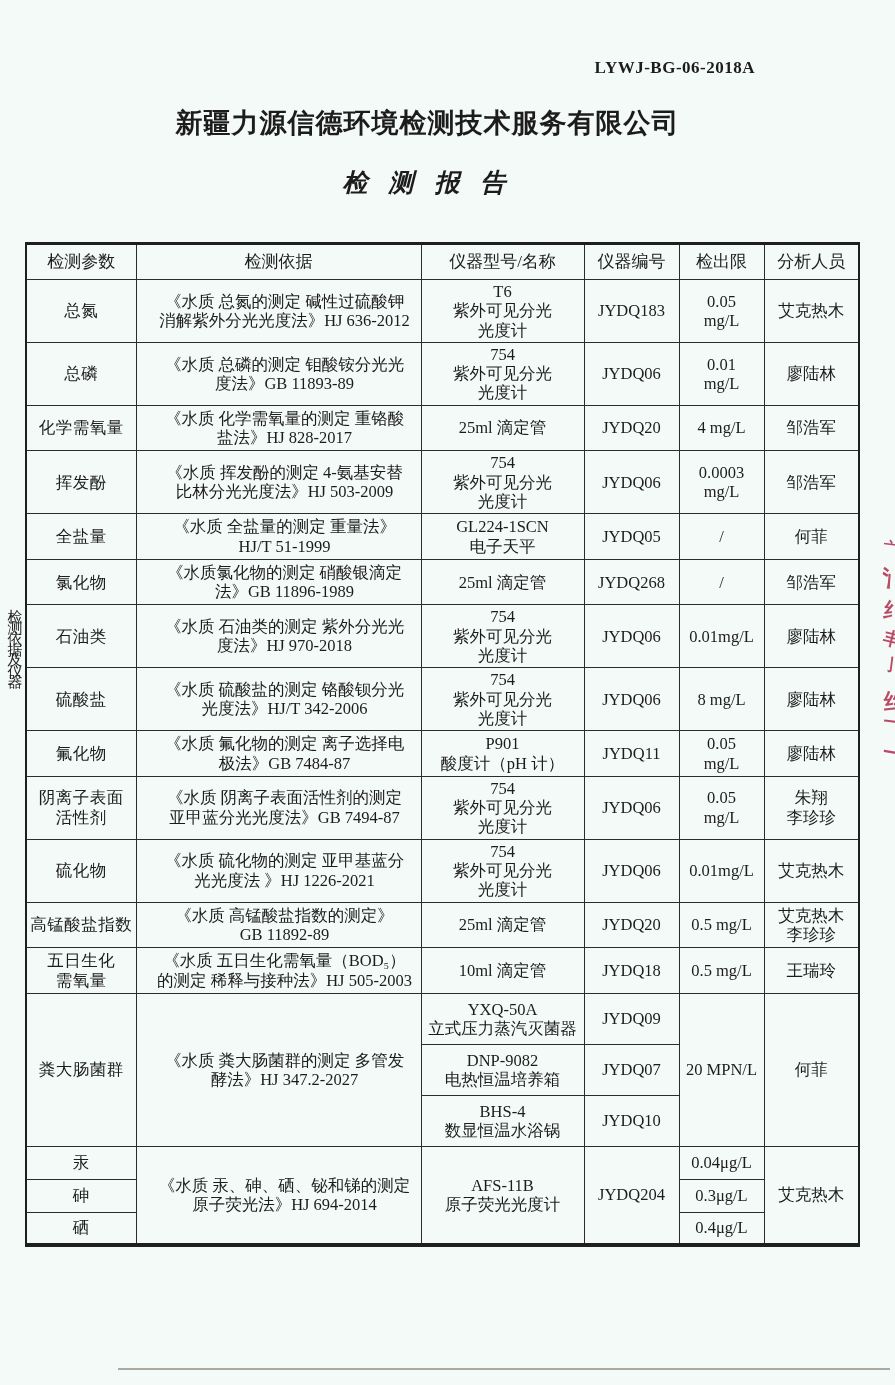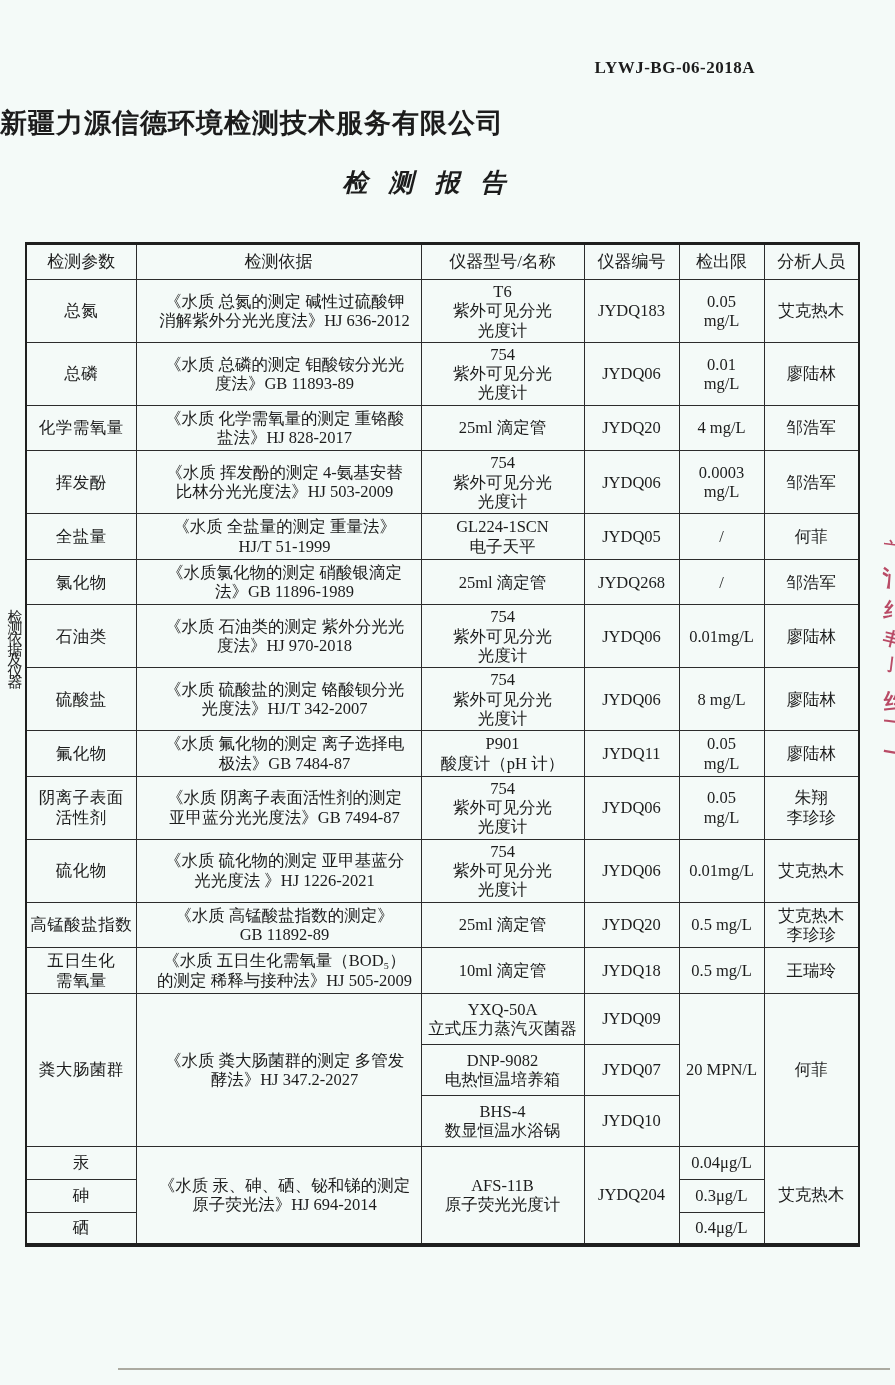--- a/index.html
+++ b/index.html
@@ -10,21 +10,21 @@
   }
   .page {
     position:relative; width:895px; height:1385px;
     background:#f4faf8; overflow:hidden;
   }
   .doc-code {
     position:absolute; top:58px; right:140px;
     font-size:17px; letter-spacing:.5px; font-weight:600;
   }
   .company {
-    position:absolute; top:105px; left:0; right:40px; 
+    position:absolute; top:105px; left:0; right:40px; text-align:center;
     font-family:"Liberation Sans","DejaVu Sans",sans-serif;
     font-weight:700; font-size:27px; letter-spacing:1px;
   }
   .title {
     position:absolute; top:166px; left:0; right:40px; text-align:center;
     font-family:"Liberation Sans","DejaVu Sans",sans-serif;
     font-weight:700; font-size:25px; letter-spacing:7px;font-style:italic;
   }
   .meta {
     position:absolute; top:209px; left:30px; right:122px;
@@ -177,21 +177,21 @@
           <td class="inst">754
 紫外可见分光
 光度计</td>
           <td class="code">JYDQ06</td>
           <td class="limit">0.01mg/L</td>
           <td class="analyst">廖陆林</td>
         </tr>
         <tr>
           <td class="param">硫酸盐</td>
           <td class="basis">《水质 硫酸盐的测定 铬酸钡分光
-光度法》HJ/T 342-2007</td>
+光度法》HJ/T 342-2006</td>
           <td class="inst">754
 紫外可见分光
 光度计</td>
           <td class="code">JYDQ06</td>
           <td class="limit">8 mg/L</td>
           <td class="analyst">廖陆林</td>
         </tr>
         <tr>
           <td class="param">氟化物</td>
           <td class="basis">《水质 氟化物的测定 离子选择电
@@ -235,21 +235,21 @@
           <td class="inst">25ml 滴定管</td>
           <td class="code">JYDQ20</td>
           <td class="limit">0.5 mg/L</td>
           <td class="analyst">艾克热木
 李珍珍</td>
         </tr>
         <tr>
           <td class="param">五日生化
 需氧量</td>
           <td class="basis">《水质 五日生化需氧量（BOD₅）
-的测定 稀释与接种法》HJ 505-2009</td>
+的测定 稀释与接种法》HJ 505-2003</td>
           <td class="inst">10ml 滴定管</td>
           <td class="code">JYDQ18</td>
           <td class="limit">0.5 mg/L</td>
           <td class="analyst">王瑞玲</td>
         </tr>
         <tr class="sub-row">
           <td class="param" rowspan="3">粪大肠菌群</td>
           <td class="basis" rowspan="3">《水质 粪大肠菌群的测定 多管发
 酵法》HJ 347.2-2027</td>
           <td class="inst">YXQ-50A

